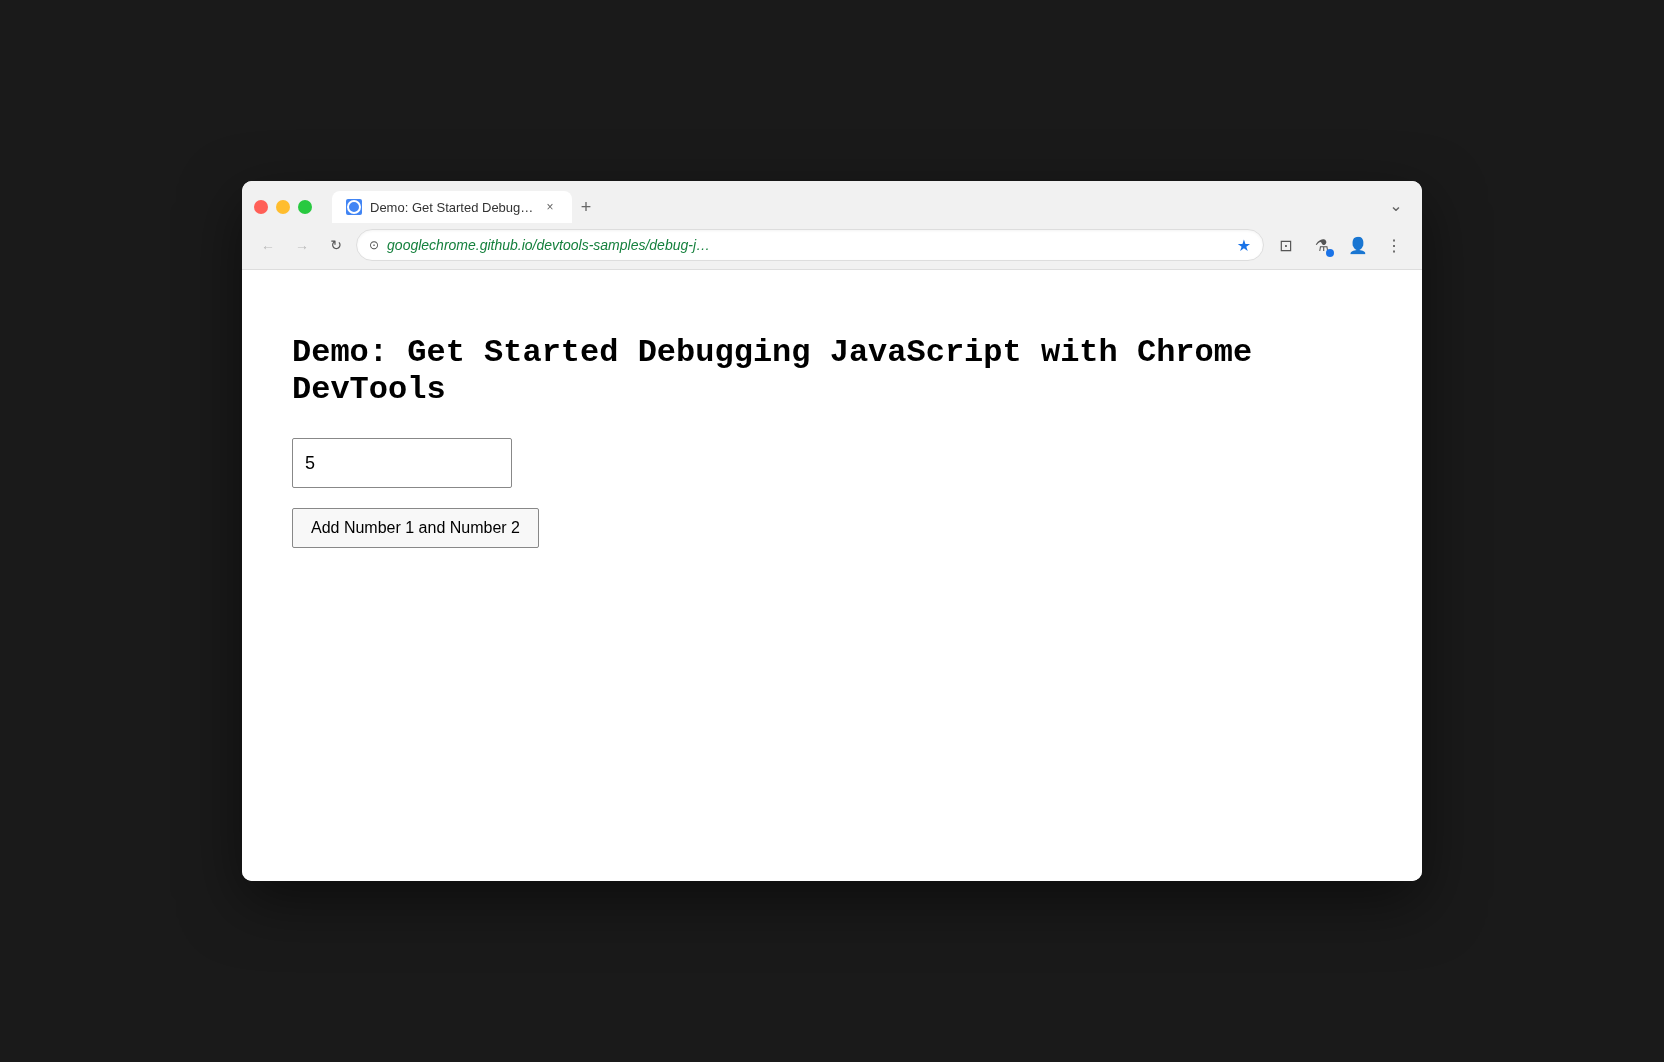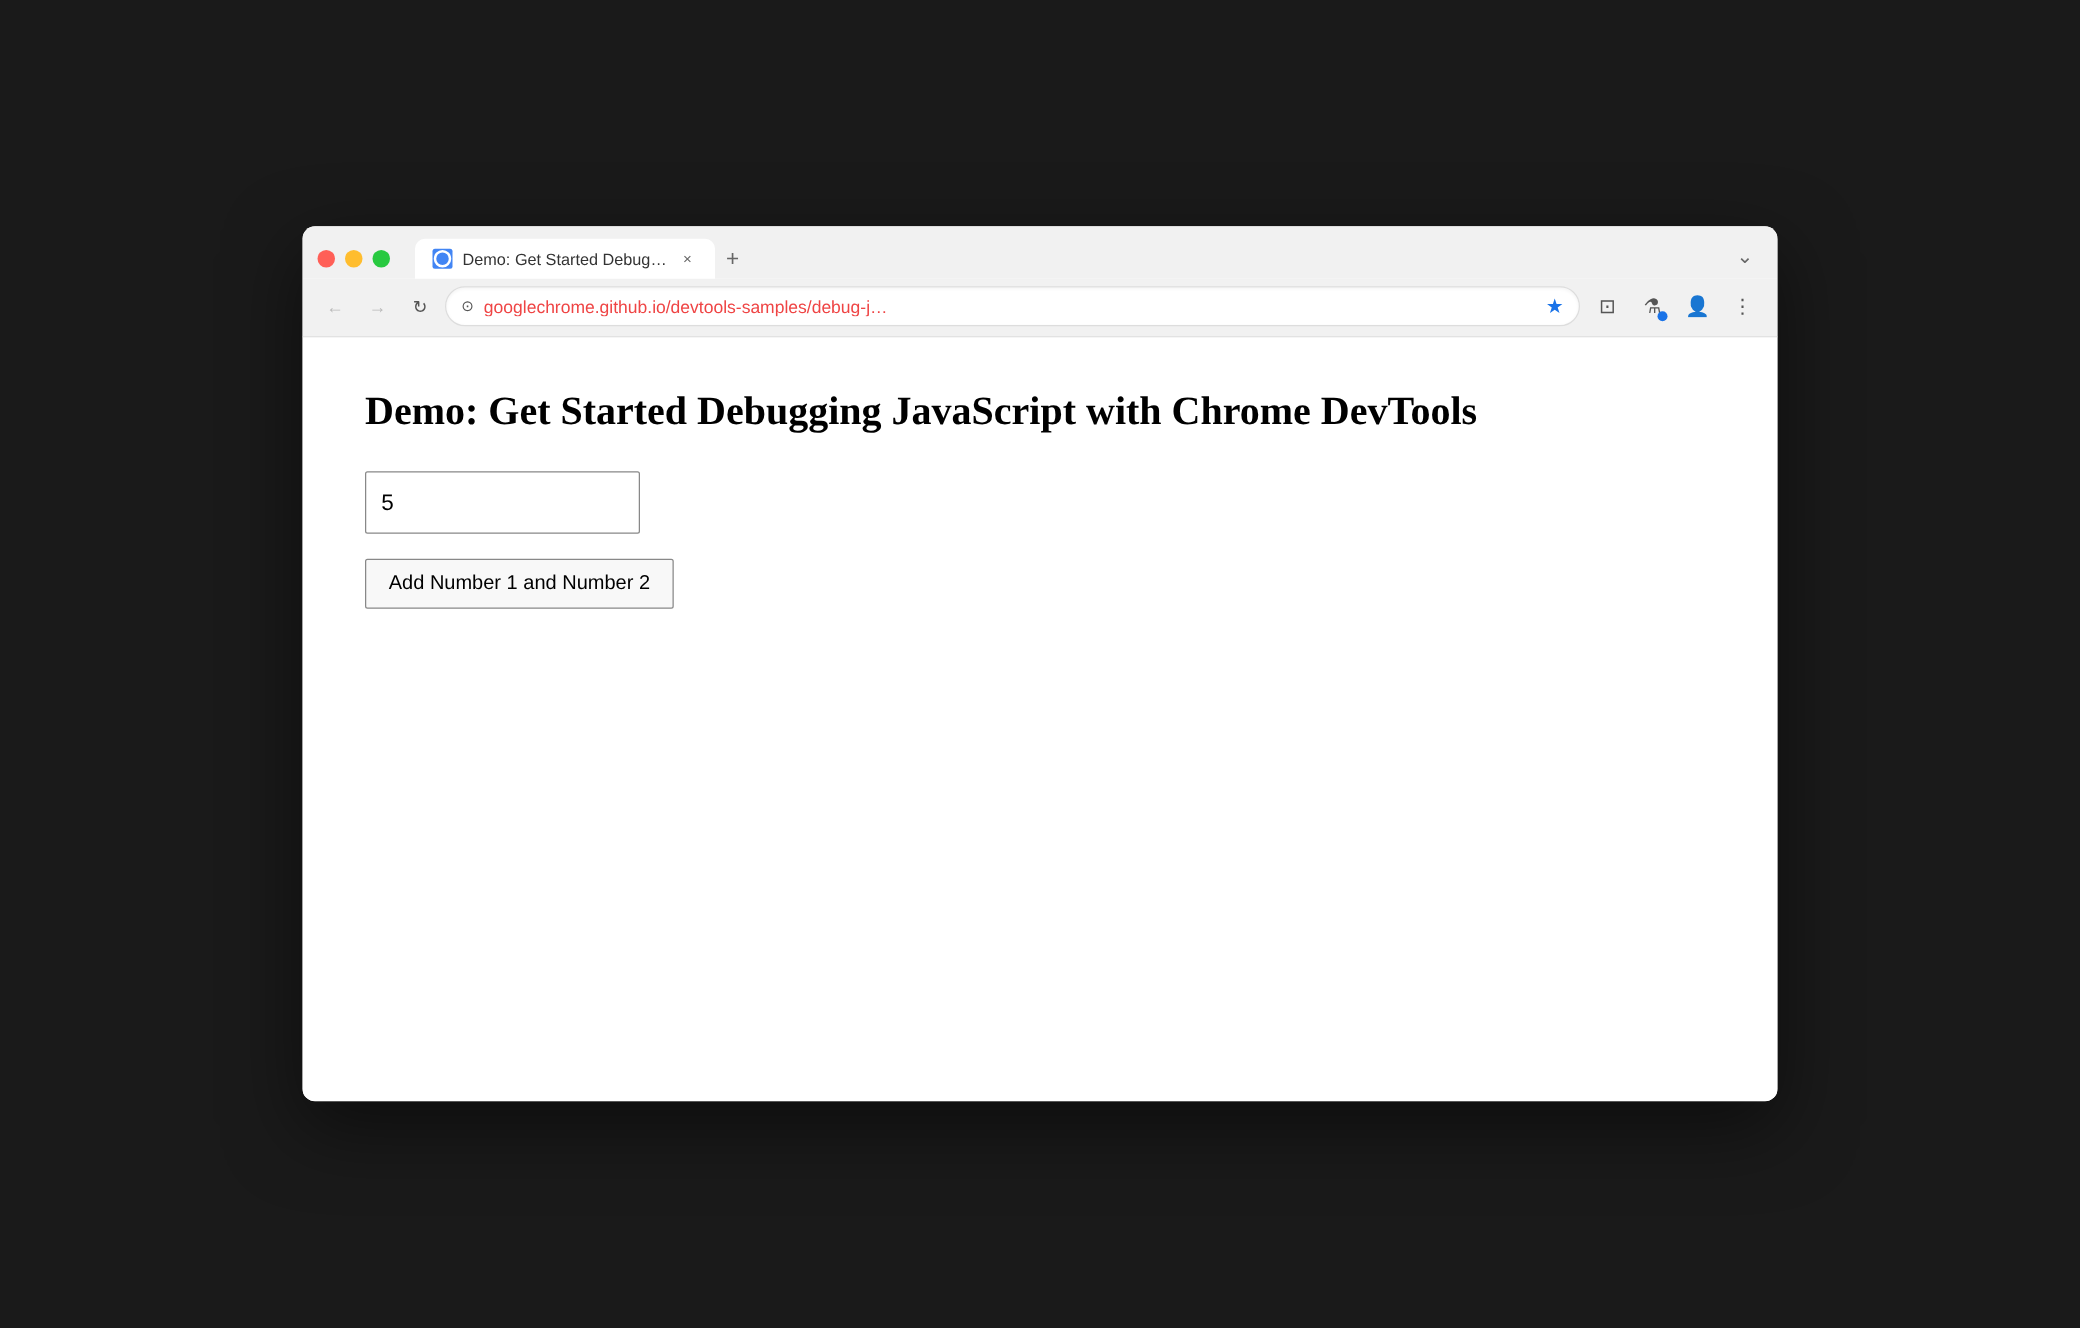--- a/index.html
+++ b/index.html
@@ -172,24 +172,25 @@
 
     .address-icon {
       color: #555;
       font-size: 12px;
       flex-shrink: 0;
     }
 
     .address-text {
       flex: 1;
       font-size: 14px;
-      color: #ef4444;
+      color: #15803d;
       overflow: hidden;
       text-overflow: ellipsis;
       white-space: nowrap;
+      font-style: italic;
     }
 
     .star-icon {
       color: #1a73e8;
       font-size: 16px;
       flex-shrink: 0;
     }
 
     .nav-icons {
       display: flex;
@@ -228,21 +229,22 @@
       flex: 1;
       background: #ffffff;
       padding: 40px 50px;
     }
 
     .page-title {
       font-size: 32px;
       font-weight: 900;
       color: #000;
       margin-bottom: 30px;
-      font-family: Liberation Serif, serif;
+      font-family: Liberation Mono, monospace;
+      margin-top: 24px;
     }
 
     .label {
       font-size: 16px;
       color: #000;
       margin-bottom: 8px;
       display: block;
     }
 
     .number-input {

